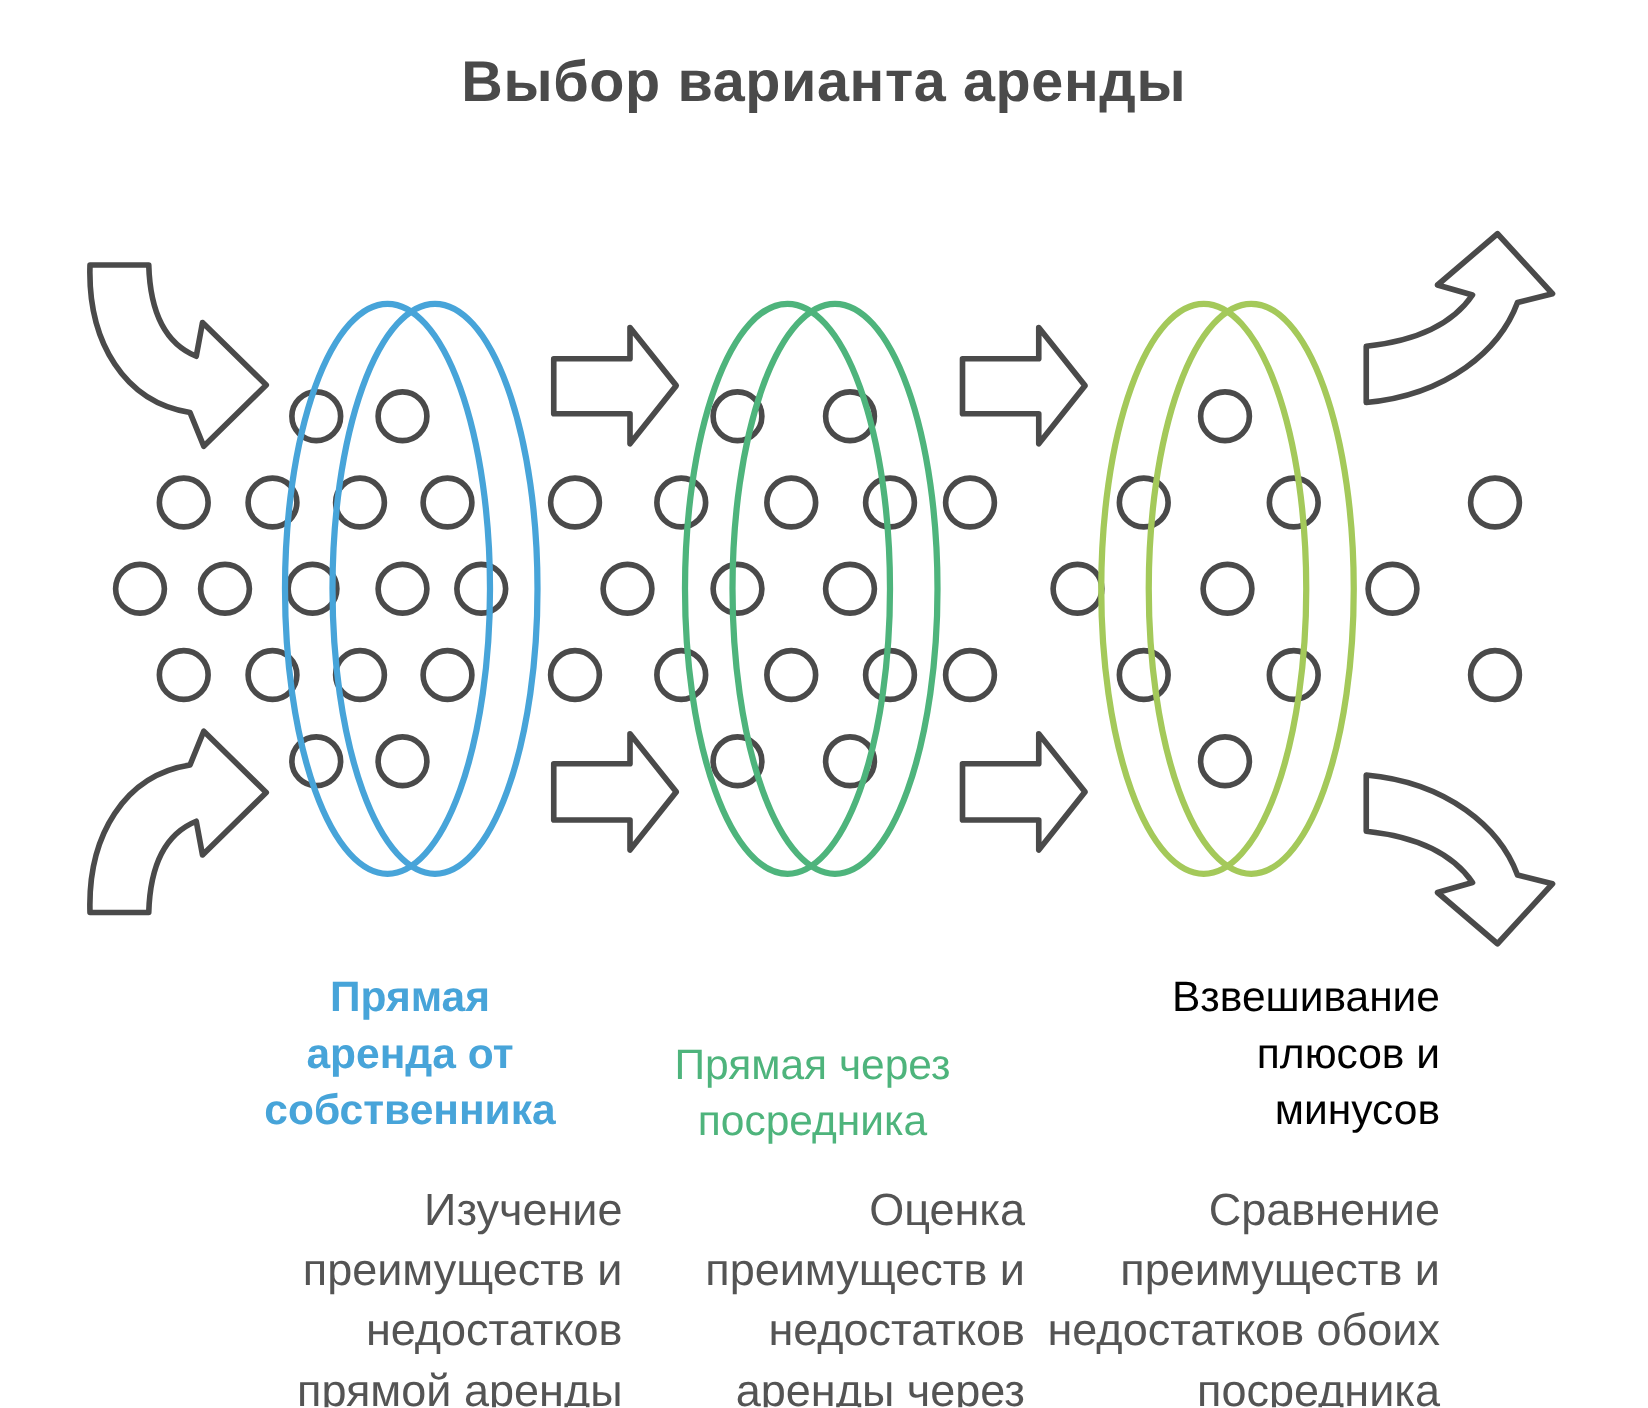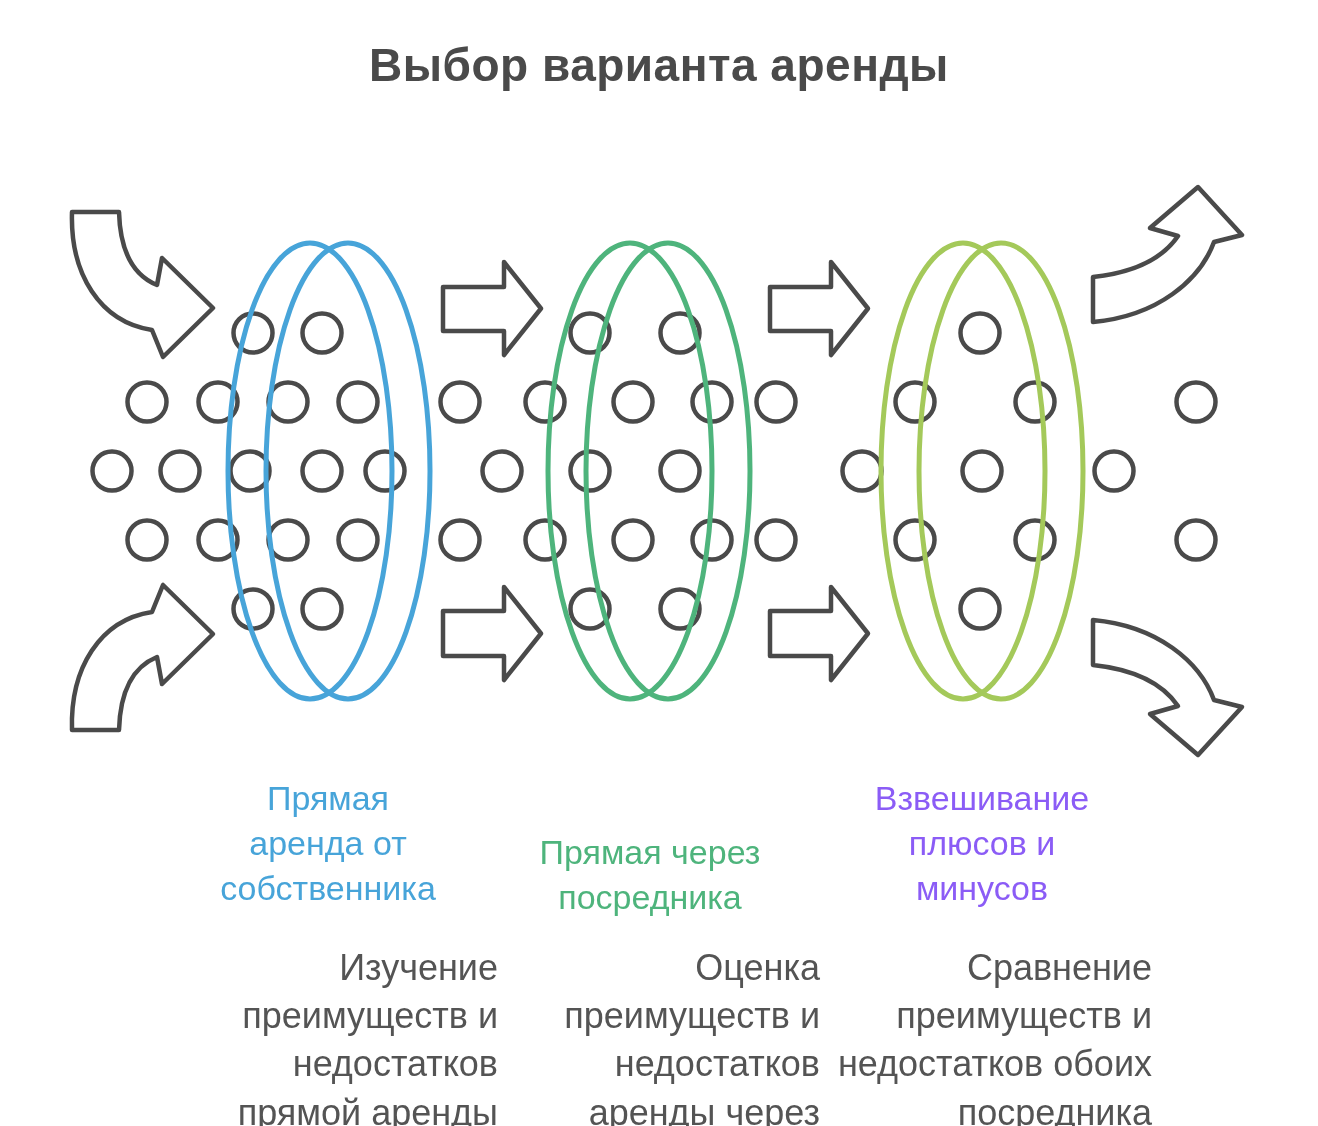--- a/index.html
+++ b/index.html
@@ -104,26 +104,26 @@
       <ellipse cx="668" cy="471" rx="82" ry="228"></ellipse>
     </g>
     <g class="lens lens-lime">
       <ellipse cx="963" cy="471" rx="82" ry="228"></ellipse>
       <ellipse cx="1001" cy="471" rx="82" ry="228"></ellipse>
     </g>
   </svg>
 
   <div class="page-title">Выбор варианта аренды</div>
 
-  <div class="stage-heading h-blue" style="color: rgb(71, 164, 217);">Прямая
+  <div class="stage-heading h-blue" style="color: rgb(71, 164, 217); font-weight: bold;">Прямая
 аренда от
 собственника</div>
   <div class="stage-heading h-green" style="color: rgb(78, 180, 124);">Прямая через
 посредника</div>
-  <div class="stage-heading h-lime" style="color: #8b5cf6;">Взвешивание
+  <div class="stage-heading h-lime" style="color: #000000; text-align: right;">Взвешивание
 плюсов и
 минусов</div>
 
   <div class="stage-desc d-blue">Изучение
 преимуществ и
 недостатков
 прямой аренды</div>
   <div class="stage-desc d-green">Оценка
 преимуществ и
 недостатков

